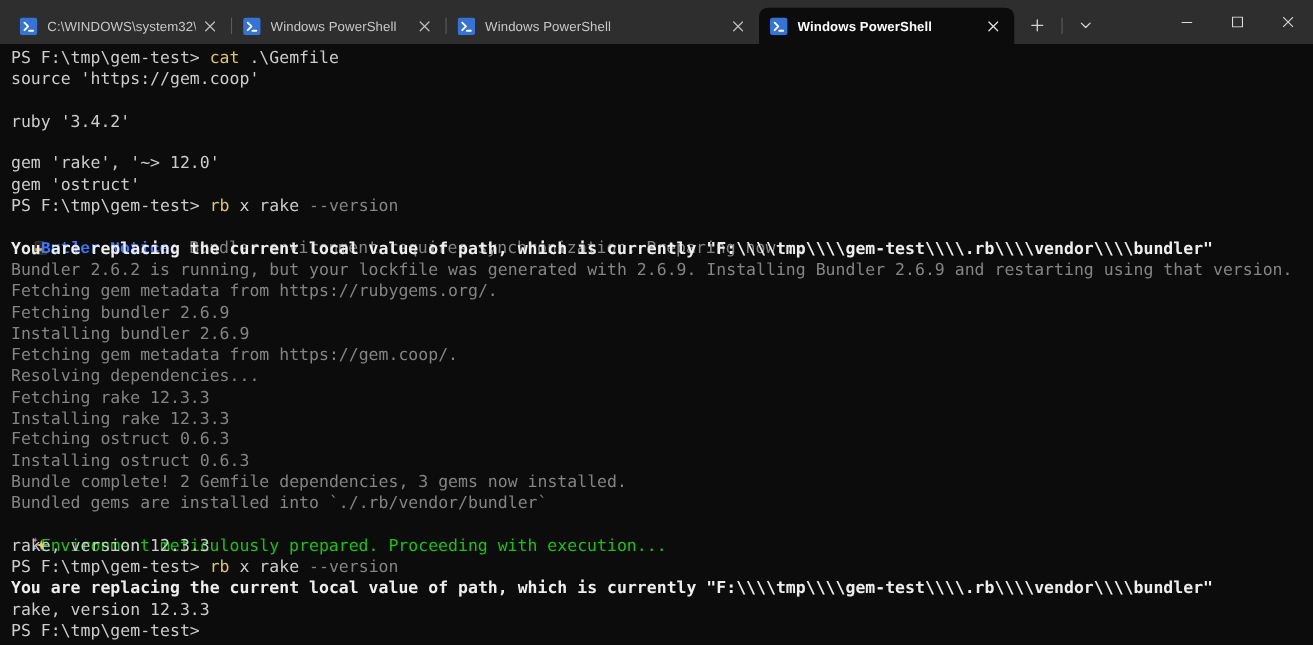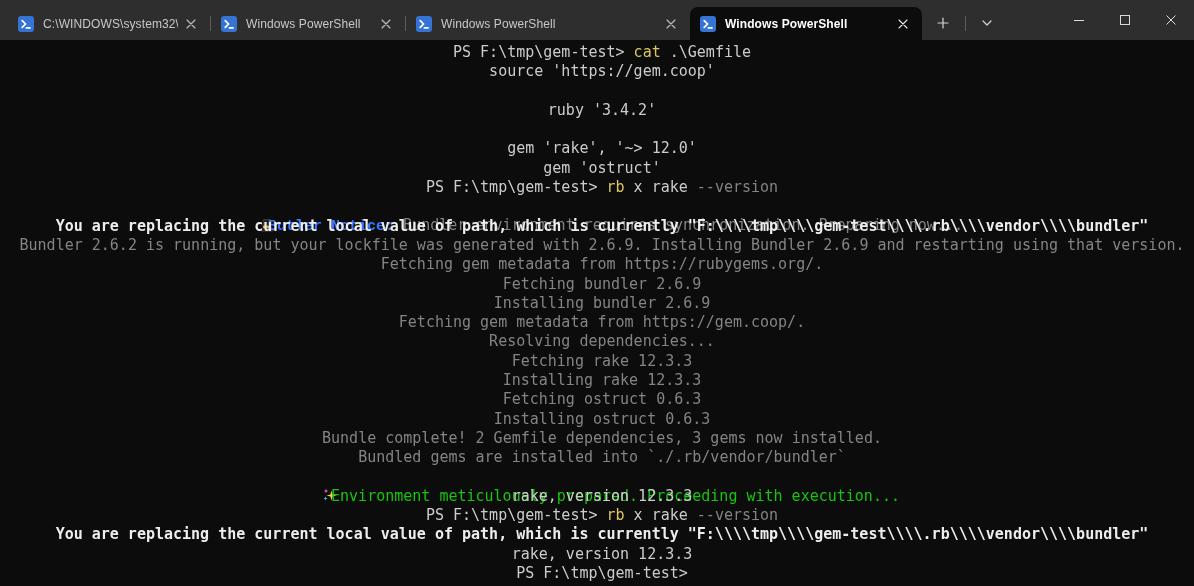--- a/index.html
+++ b/index.html
@@ -63,21 +63,21 @@
   }
 
   
   .terminal{
     width:100%;height:546px;background:var(--terminal-bg);
     padding:3px 0 0 10px;
     font-family:"DejaVu Sans Mono","Liberation Mono",monospace;
     font-size:15px;line-height:19.3px;
     white-space:pre;overflow:hidden;
   }
-  .term-line{height:19.3px;text-align:center;}
+  .term-line{height:19.3px;}
   .c-w{color:var(--text-white);}
   .c-b{color:var(--text-bright);font-weight:bold;}
   .c-g{color:var(--text-gray);}
   .c-y{color:var(--cmd-yellow);}
   .c-bl{color:var(--notice-blue);font-weight:bold;font-family:Liberation Mono, monospace;}
   .c-gr{color:var(--success-green);}
   .emoji{display:inline-block;width:18px;height:16px;vertical-align:-2px;}
   .emoji svg{width:16px;height:16px;}
 </style>
 </head>

